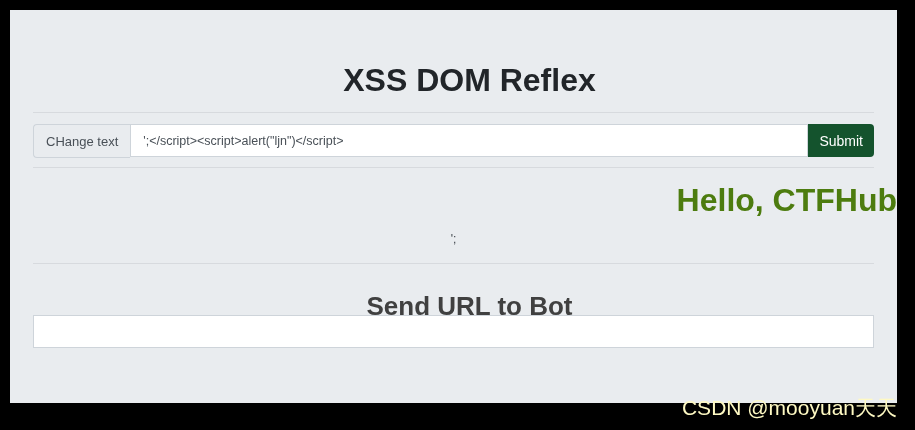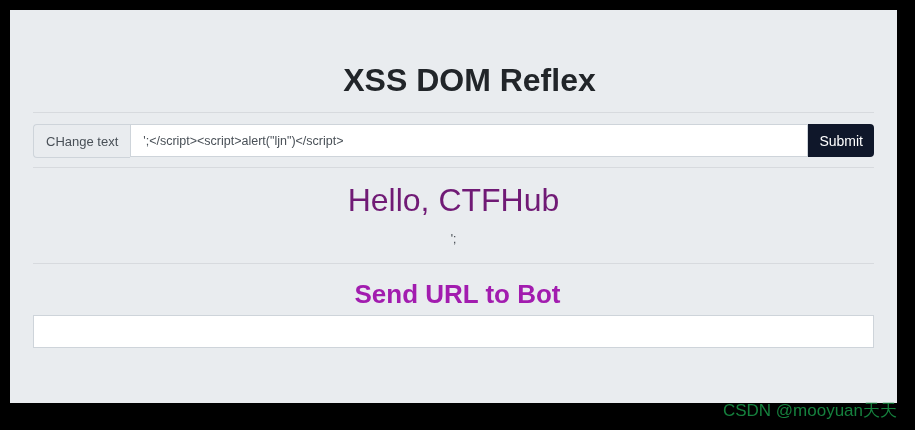--- a/index.html
+++ b/index.html
@@ -39,42 +39,42 @@
     display:flex;align-items:center;
     padding:16px 12px;font-size:13px;color:#495057;white-space:nowrap;
   }
   .text-input{
     flex:1;min-width:0;
     border:1px solid #ced4da;background:#fff;
     padding:0 12px;font-size:12.5px;color:#495057;
     font-family:inherit;outline:none;border-radius:0;
   }
   .btn{
-    border:0;background:#0f172a;color:#fff;
+    border:0;background:#14532d;color:#fff;
     font-size:14px;padding:0 11px;
     border-radius:0 4px 4px 0;cursor:pointer;
     font-family:inherit;
   }
   .hello{
     position:absolute;top:170px;left:0;width:100%;
-    margin:0;text-align:center;
-    font-size:32px;font-weight:400;color:#701a75;line-height:1.25;
+    margin:0;text-align:right;
+    font-size:32px;font-weight:700;color:#4d7c0f;line-height:1.25;
   }
   .reflected{
     position:absolute;top:222px;left:0;width:100%;
     text-align:center;font-size:12px;color:#41474d;
   }
   .bot-title{
     position:absolute;top:264px;left:0;width:100%;
-    margin:4px;text-align:center;
-    font-size:26px;font-weight:700;color:#a21caf;line-height:1.25;
+    margin:16px;text-align:center;
+    font-size:26px;font-weight:700;color:#404040;line-height:1.25;
   }
   .watermark{
     position:absolute;right:18px;bottom:8px;
-    font-size:17px;color:#15803d;white-space:nowrap;
+    font-size:21px;color:#fef9c3;white-space:nowrap;
   }
 </style>
 </head>
 <body>
 
 <div class="page">
 
   <h1 class="page-title">XSS DOM Reflex</h1>
 
   <div class="rule rule1"></div>

